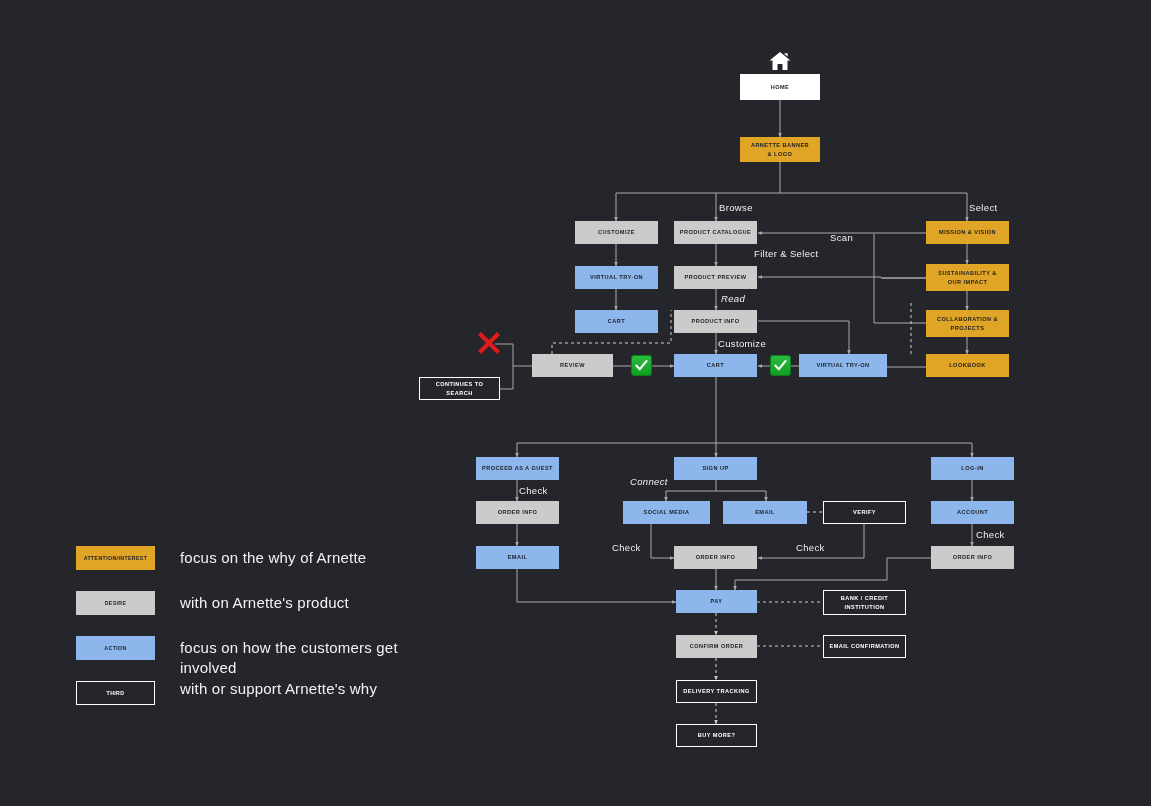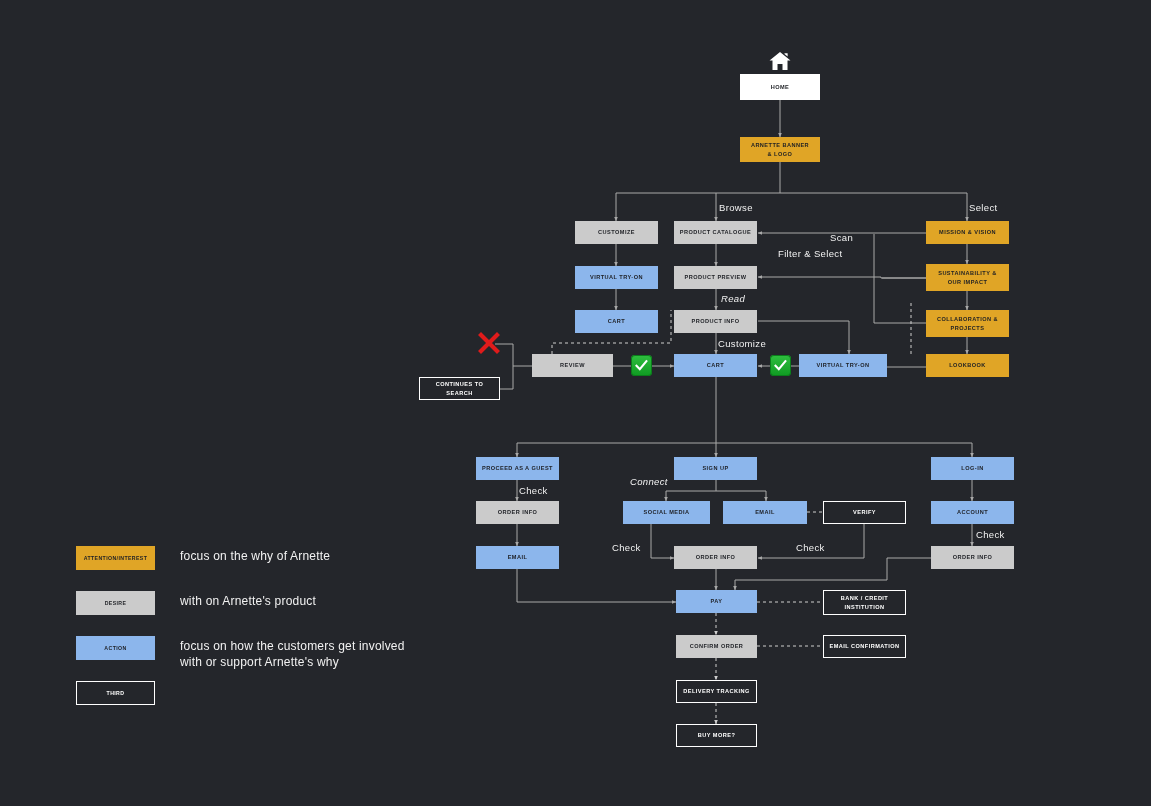--- a/index.html
+++ b/index.html
@@ -61,21 +61,21 @@
   .legend-swatch{
     position:absolute;left:0;top:0;
     width:79px;height:24px;
     box-sizing:border-box;
     display:flex;align-items:center;justify-content:center;
     font-size:5.2px;font-weight:bold;letter-spacing:.4px;
     text-transform:uppercase;
   }
   .legend-desc{
     position:absolute;left:104px;top:2px;
-    color:#f2f2f2;font-size:12px;line-height:1.35;
+    color:#f2f2f2;font-size:15px;line-height:1.35;
     letter-spacing:.2px;width:240px;
   }
 </style>
 </head>
 <body>
 
 <div id="canvas">
 
   <svg class="wires" viewBox="0 0 1151 806">
     <defs>
@@ -204,21 +204,21 @@
       <div class="node n-third" style="left: 823px; top: 590px; width: 83px; height: 25px;">BANK / CREDIT<br>INSTITUTION</div>
       <div class="node n-desire" style="left: 676px; top: 635px; width: 81px; height: 23px;">CONFIRM ORDER</div>
       <div class="node n-third" style="left: 823px; top: 635px; width: 83px; height: 23px;">EMAIL CONFIRMATION</div>
       <div class="node n-third" style="left: 676px; top: 680px; width: 81px; height: 23px;">DELIVERY TRACKING</div>
       <div class="node n-third" style="left: 676px; top: 724px; width: 81px; height: 23px;">BUY MORE?</div>
     </div>
   <div id="labels">
       <div class="edge-label" style="left: 719px; top: 202px;">Browse</div>
       <div class="edge-label" style="left: 969px; top: 202px;">Select</div>
       <div class="edge-label" style="left: 830px; top: 232px;">Scan</div>
-      <div class="edge-label" style="left: 750px; top: 248px; padding-left: 28px;">Filter &amp; Select</div>
+      <div class="edge-label" style="left: 726px; top: 248px; padding-left: 28px;">Filter &amp; Select</div>
       <div class="edge-label" style="left: 721px; top: 293px; font-style: italic;">Read</div>
       <div class="edge-label" style="left: 718px; top: 338px;">Customize</div>
       <div class="edge-label" style="left: 630px; top: 476px; font-style: italic;">Connect</div>
       <div class="edge-label" style="left: 519px; top: 485px;">Check</div>
       <div class="edge-label" style="left: 612px; top: 542px;">Check</div>
       <div class="edge-label" style="left: 796px; top: 542px;">Check</div>
       <div class="edge-label" style="left: 976px; top: 529px;">Check</div>
     </div>
   <div id="markers">
       <div class="check-badge" style="left: 631px; top: 355px;">

